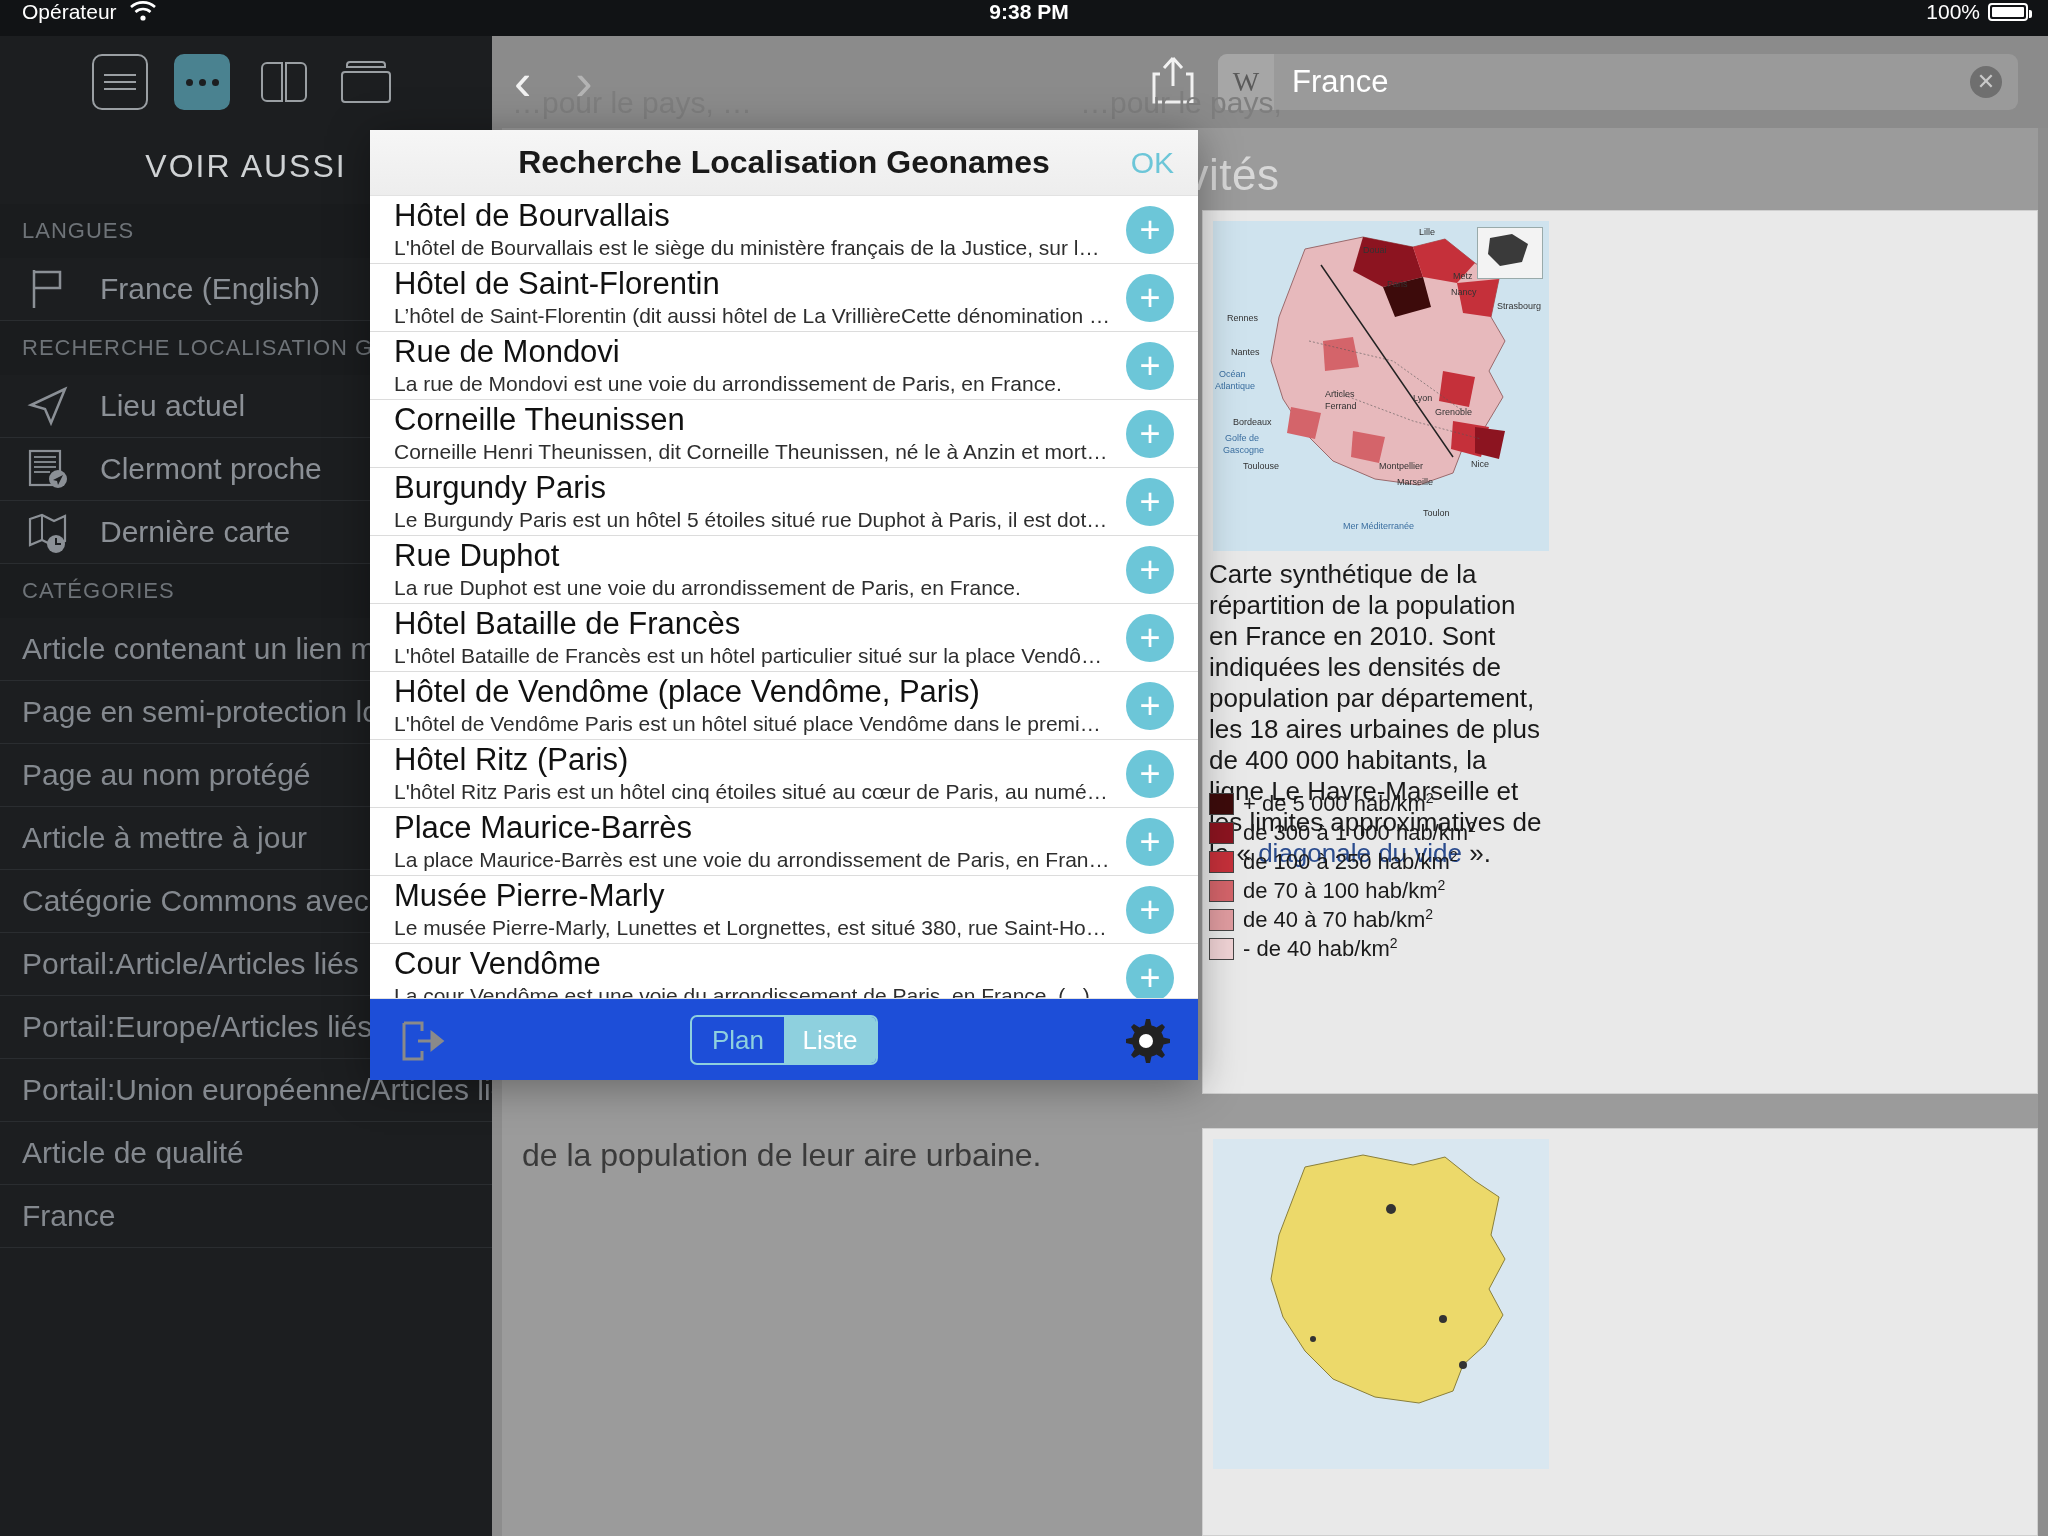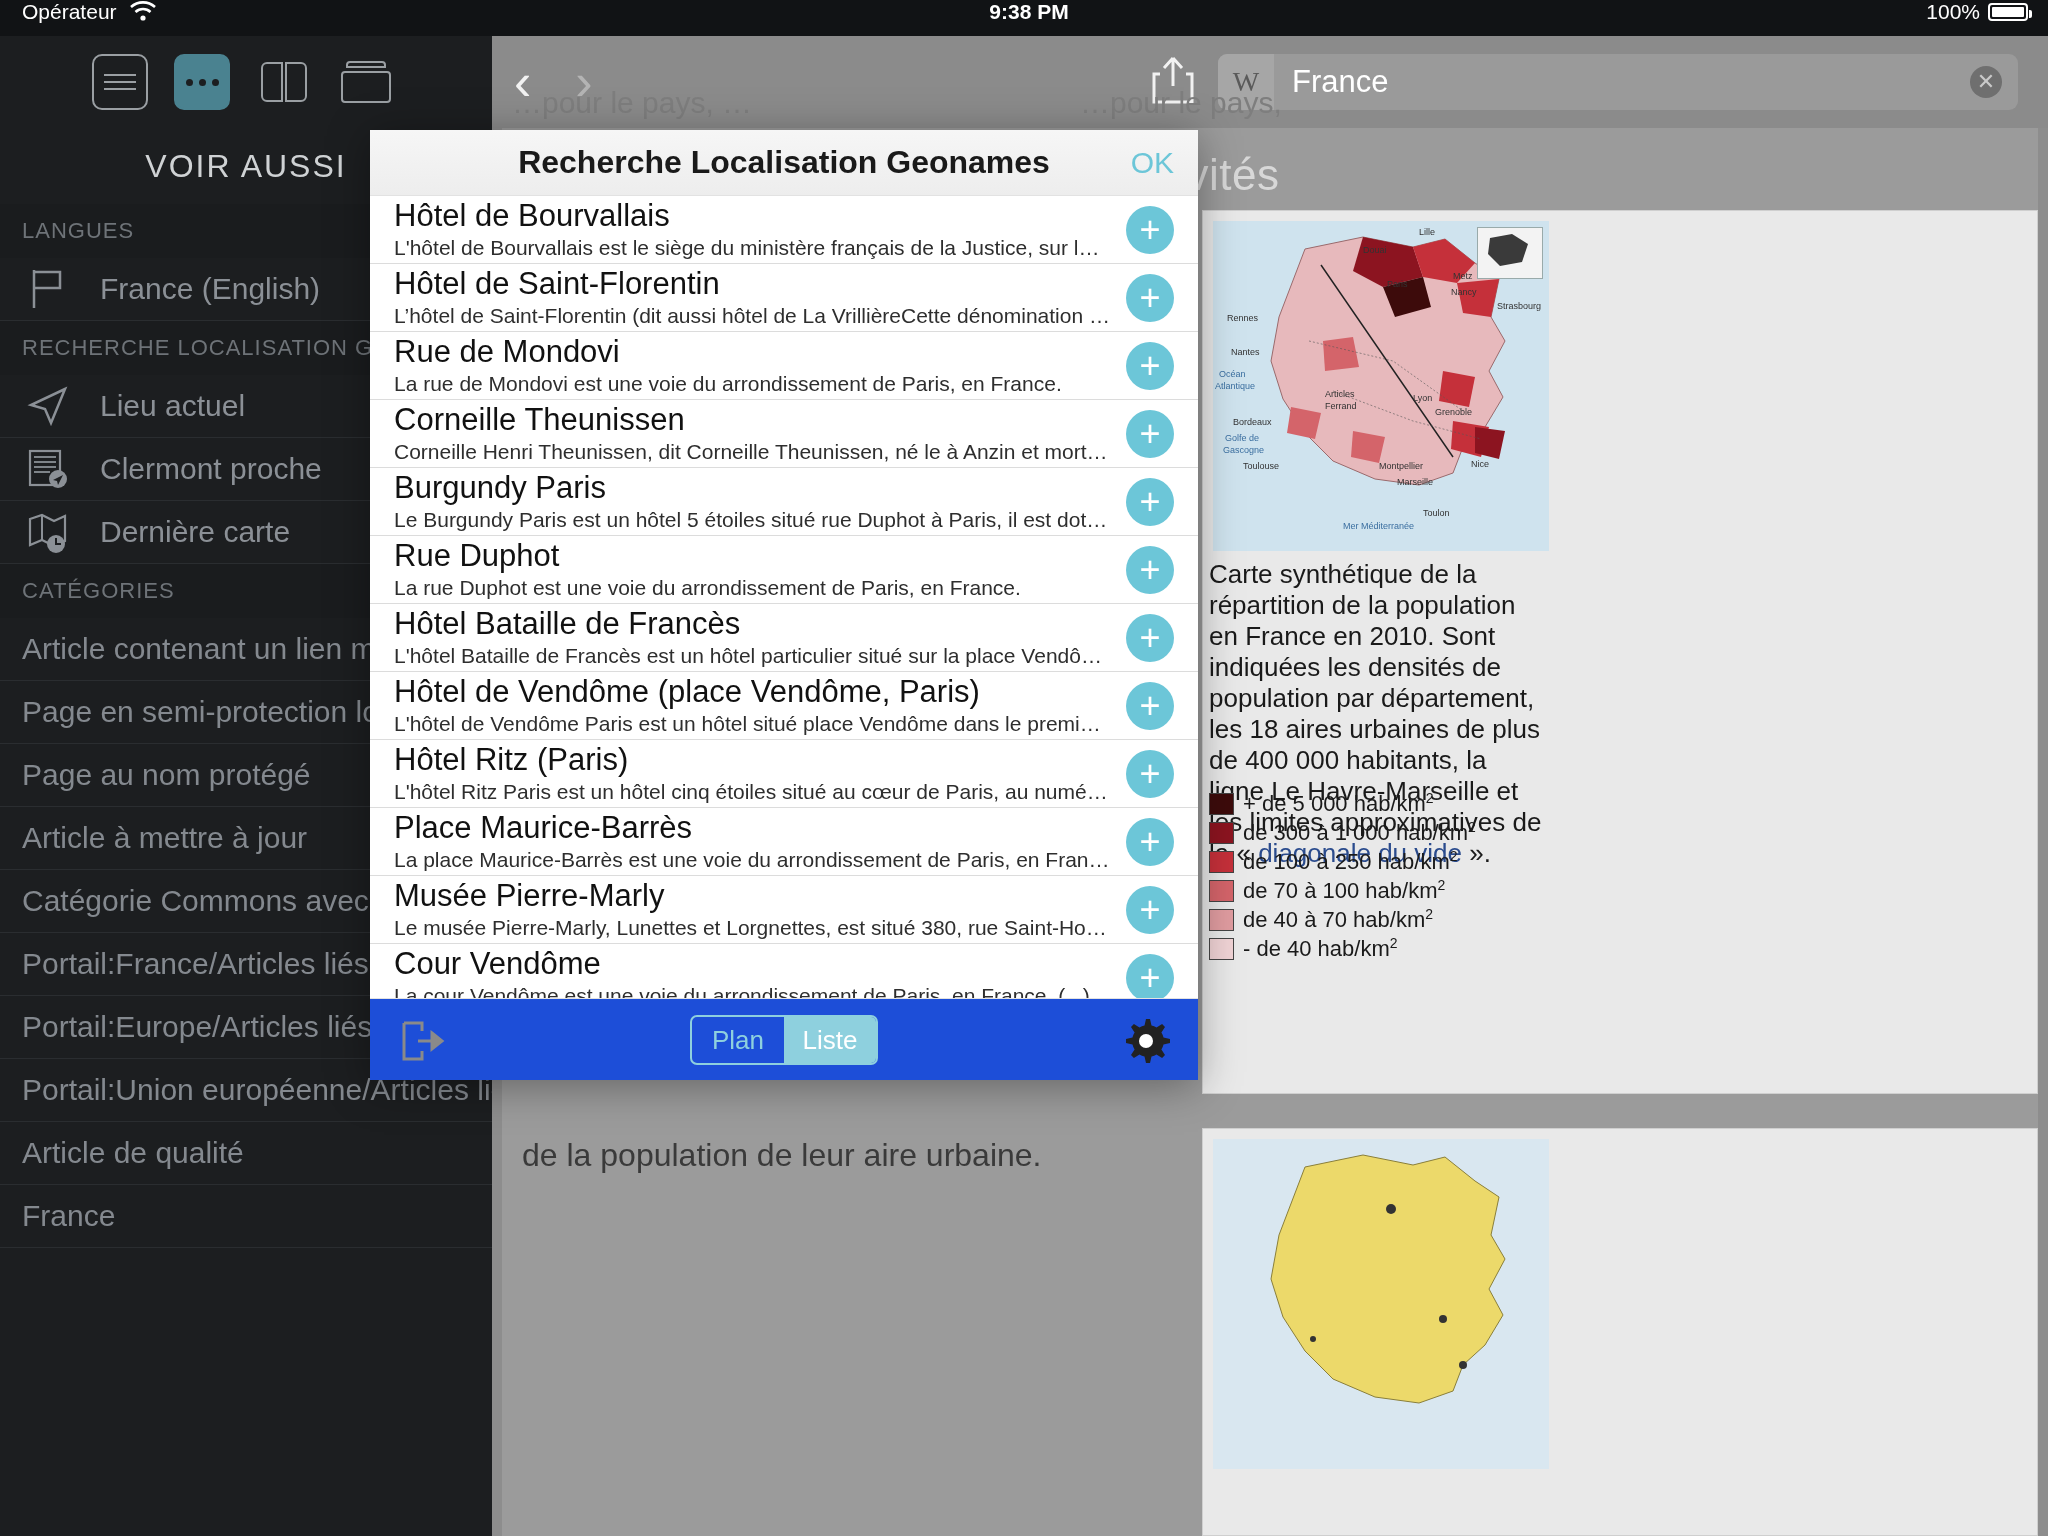--- a/index.html
+++ b/index.html
@@ -426,21 +426,21 @@
     </span>
     <span class="lab">Dernière carte</span>
   </div>
 
   <div class="sec-header">CATÉGORIES</div>
   <div class="cat-row">Article contenant un lien mort</div>
   <div class="cat-row">Page en semi-protection longue</div>
   <div class="cat-row">Page au nom protégé</div>
   <div class="cat-row">Article à mettre à jour</div>
   <div class="cat-row">Catégorie Commons avec lien local différent sur Wikidata</div>
-  <div class="cat-row">Portail:France/Articles liés</div>
+  <div class="cat-row">Portail:Article/Articles liés</div>
   <div class="cat-row">Portail:Europe/Articles liés</div>
   <div class="cat-row">Portail:Union européenne/Articles liés</div>
   <div class="cat-row">Article de qualité</div>
   <div class="cat-row">France</div>
 </div>
 
 <div id="modal">
 
   <div id="modal-header">
     <span id="modal-title">Recherche Localisation Geonames</span>

